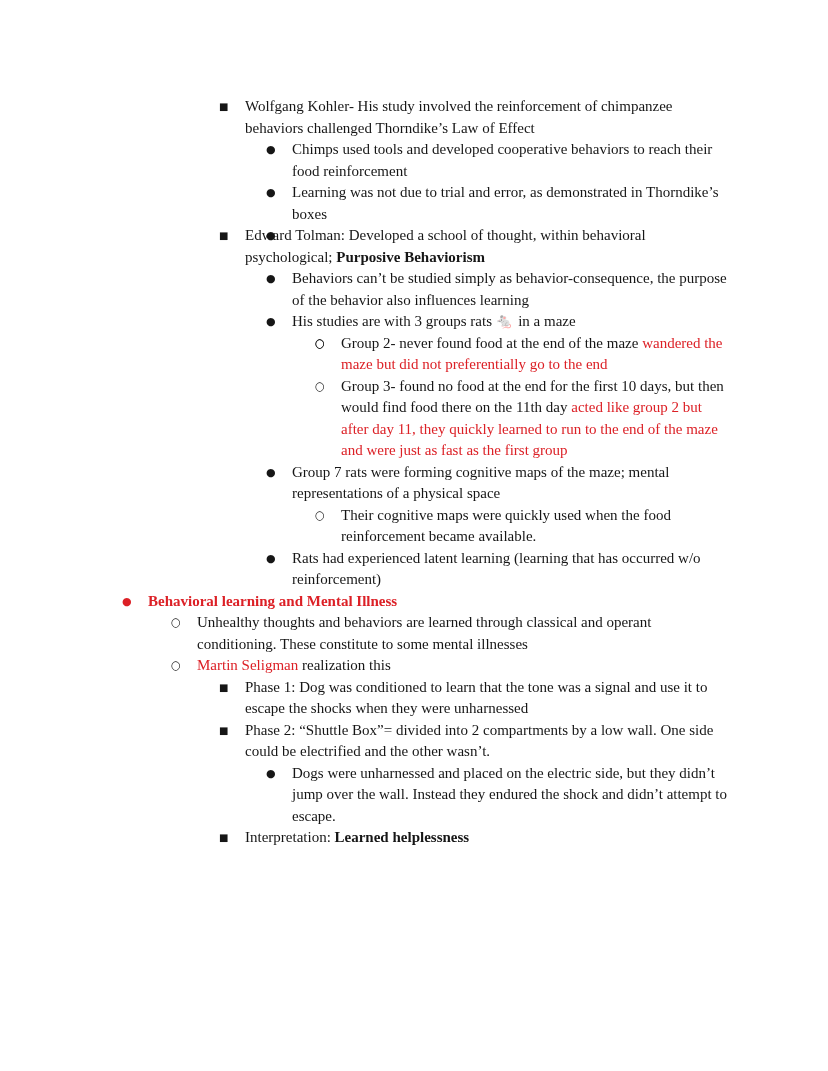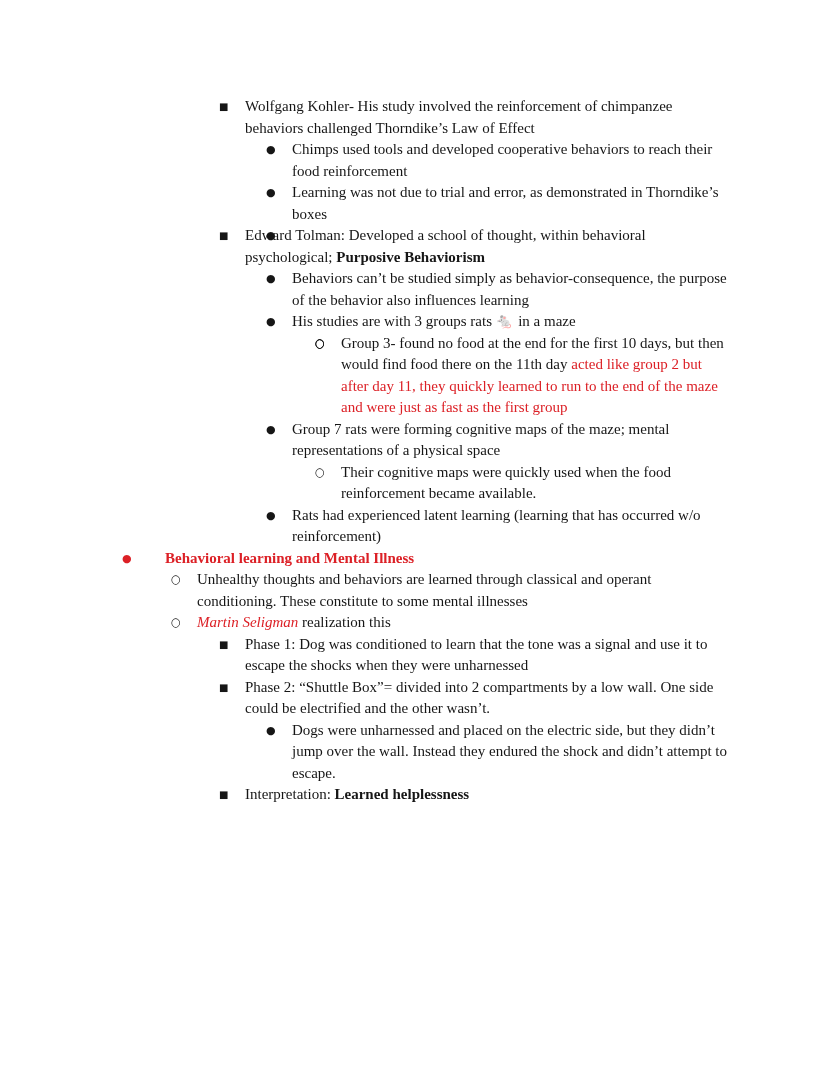--- a/index.html
+++ b/index.html
@@ -34,37 +34,37 @@
     font-family: "DejaVu Sans", sans-serif;
     color: var(--text-color, #161616);
   }
   .b-square { font-size: 10px; }
   .b-disc   { font-size: 11px; }
   .b-circle { font-size: 11.5px; }
   .bullet.red { color: var(--red, #dc2026); }
   .seg-normal { }
   .seg-bold { font-weight: 700; font-family: Liberation Serif, serif; }
   .seg-red { color: var(--red, #dc2026); }
-  .seg-red-bold { color: var(--red, #dc2026); font-weight: 700; margin-left: 17px; }
-  .seg-red-italic { color: var(--red, #dc2026); font-style: italic; }
+  .seg-red-bold { color: var(--red, #dc2026); font-weight: 700; }
+  .seg-red-italic { color: var(--red, #dc2026); }
 </style>
 </head>
 <body>
 
 <div class="page">
   <div class="list" id="doc-list">
       <div class="item lvl3"><span class="bullet b-square">■</span><span class="text"><span class="seg-normal">Wolfgang Kohler- His study involved the reinforcement of chimpanzee behaviors challenged Thorndike’s Law of Effect</span></span></div>
       <div class="item lvl4"><span class="bullet b-disc">●</span><span class="text"><span class="seg-normal">Chimps used tools and developed cooperative behaviors to reach their food reinforcement</span></span></div>
       <div class="item lvl4"><span class="bullet b-disc">●</span><span class="text"><span class="seg-normal">Learning was not due to trial and error, as demonstrated in Thorndike’s boxes</span></span></div>
       <div class="item lvl4"><span class="bullet b-disc">●</span></div>
       <div class="item lvl3"><span class="bullet b-square">■</span><span class="text"><span class="seg-normal">Edward Tolman: Developed a school of thought, within behavioral psychological; </span><span class="seg-bold">Purposive Behaviorism</span></span></div>
       <div class="item lvl4"><span class="bullet b-disc">●</span><span class="text"><span class="seg-normal">Behaviors can’t be studied simply as behavior-consequence, the purpose of the behavior also influences learning</span></span></div>
       <div class="item lvl4"><span class="bullet b-disc">●</span><span class="text"><span class="seg-normal">His studies are with 3 groups rats 🐁 in a maze</span></span></div>
       <div class="item lvl5"><span class="bullet b-circle">○</span></div>
-      <div class="item lvl5"><span class="bullet b-circle">○</span></div>
+      <div class="item lvl5"><span class="bullet b-circle">○</span><span class="text"><span class="seg-normal">Group 2- never found food at the end of the maze </span><span class="seg-red">wandered the maze but did not preferentially go to the end</span></span></div>
       <div class="item lvl5"><span class="bullet b-circle">○</span><span class="text"><span class="seg-normal">Group 3- found no food at the end for the first 10 days, but then would find food there on the 11th day </span><span class="seg-red">acted like group 2 but after day 11, they quickly learned to run to the end of the maze and were just as fast as the first group</span></span></div>
       <div class="item lvl4"><span class="bullet b-disc">●</span><span class="text"><span class="seg-normal">Group 7 rats were forming cognitive maps of the maze; mental representations of a physical space</span></span></div>
       <div class="item lvl5"><span class="bullet b-circle">○</span><span class="text"><span class="seg-normal">Their cognitive maps were quickly used when the food reinforcement became available.</span></span></div>
       <div class="item lvl4"><span class="bullet b-disc">●</span><span class="text"><span class="seg-normal">Rats had experienced latent learning (learning that has occurred w/o reinforcement)</span></span></div>
       <div class="item lvl1"><span class="bullet b-disc red">●</span><span class="text"><span class="seg-red-bold">Behavioral learning and Mental Illness</span></span></div>
       <div class="item lvl2"><span class="bullet b-circle">○</span><span class="text"><span class="seg-normal">Unhealthy thoughts and behaviors are learned through classical and operant conditioning. These constitute to some mental illnesses</span></span></div>
       <div class="item lvl2"><span class="bullet b-circle">○</span><span class="text"><span class="seg-red-italic">Martin Seligman</span><span class="seg-normal"> realization this</span></span></div>
       <div class="item lvl3"><span class="bullet b-square">■</span><span class="text"><span class="seg-normal">Phase 1: Dog was conditioned to learn that the tone was a signal and use it to escape the shocks when they were unharnessed</span></span></div>
       <div class="item lvl3"><span class="bullet b-square">■</span><span class="text"><span class="seg-normal">Phase 2: “Shuttle Box”= divided into 2 compartments by a low wall. One side could be electrified and the other wasn’t.</span></span></div>
       <div class="item lvl4"><span class="bullet b-disc">●</span><span class="text"><span class="seg-normal">Dogs were unharnessed and placed on the electric side, but they didn’t jump over the wall. Instead they endured the shock and didn’t attempt to escape.</span></span></div>

